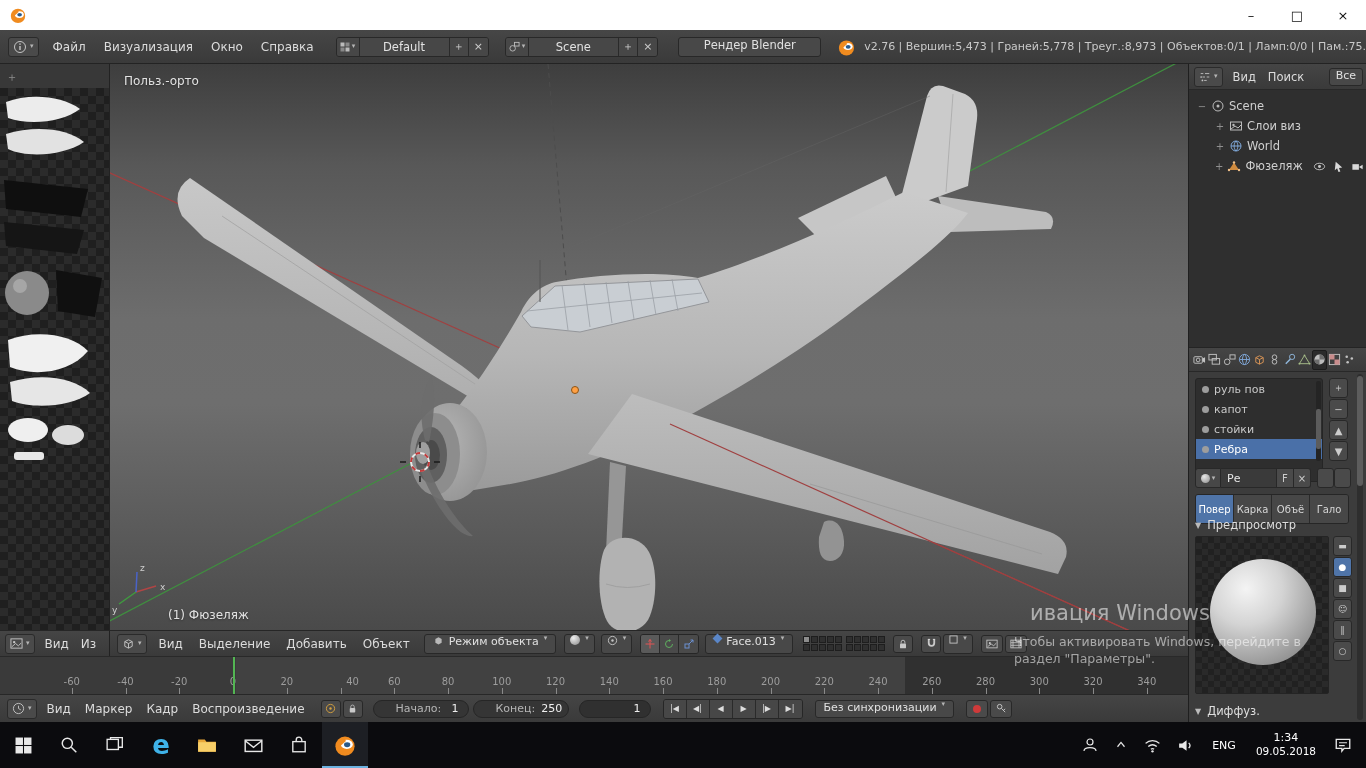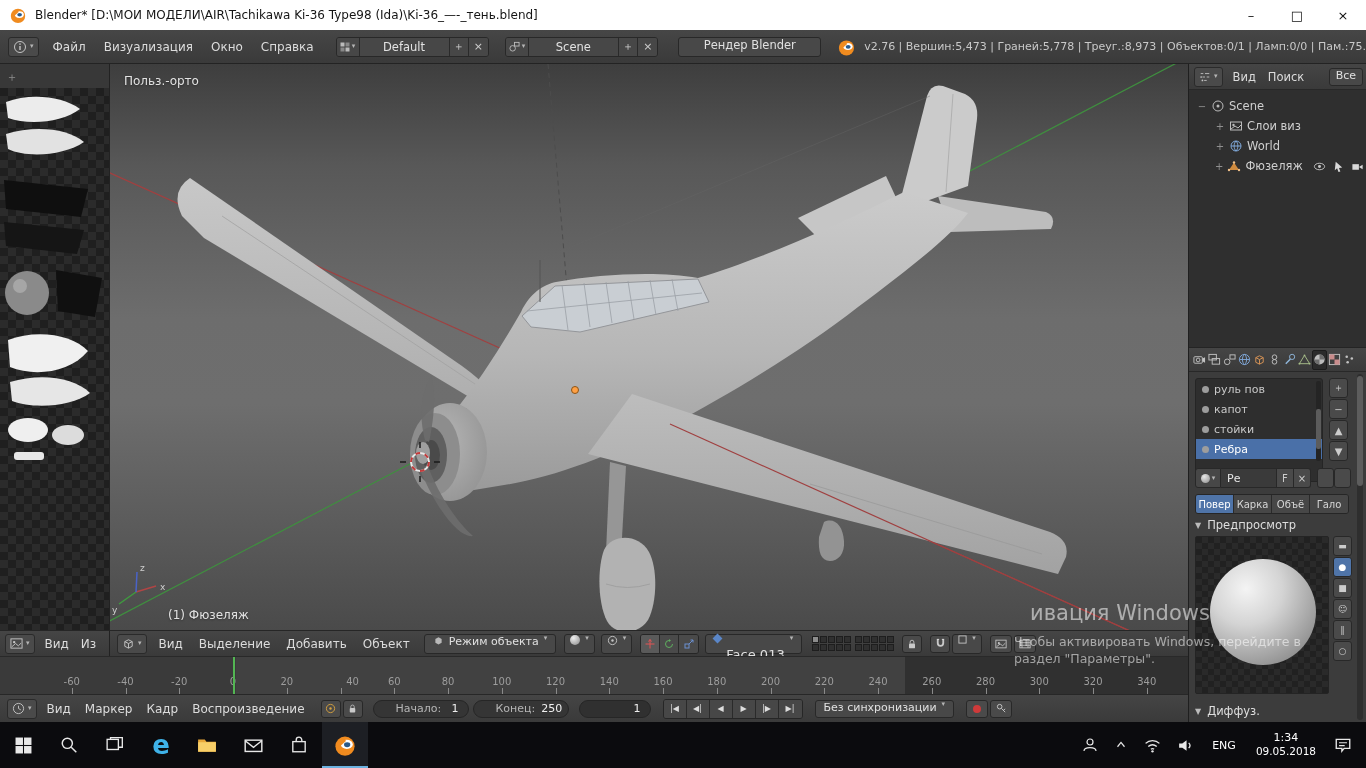--- a/index.html
+++ b/index.html
@@ -86,21 +86,21 @@
 .slot-ops .sqbtn{width:19px;height:20px;font-size:10px;}
 .mat-name{position:absolute;left:6px;top:96px;height:20px;display:flex;gap:0;}
 .mat-name>div{height:20px;}
 .browse{display:flex;align-items:center;justify-content:center;gap:2px;width:26px;background:#474747;border:1px solid #282828;border-radius:3px 0 0 3px;}
 .mini-sphere{width:9px;height:9px;border-radius:50%;background:radial-gradient(circle at 35% 30%,#e8e8e8,#8a8a8a);}
 .name-field{display:flex;align-items:center;padding:0 6px;width:56px;background:#3a3a3a;border:1px solid #282828;border-left:none;font-size:11px;color:#e8e8e8;}
 .mat-name .sqbtn{width:17px;border-left:none;border-radius:0;font-size:10px;}
 .mat-name .sqbtn.endr{border-radius:0 3px 3px 0;}
 .mat-name .gap{width:6px;border:none;background:none;}
 .mat-name .ghost{border-radius:3px;border:1px solid #282828;}
-.mat-type{position:absolute;left:6px;top:122px;display:flex;height:20px;border:1px solid #262626;border-radius:3px;overflow:hidden;}
+.mat-type{position:absolute;left:6px;top:122px;display:flex;height:30px;border:1px solid #262626;border-radius:3px;overflow:hidden;}
 .type-btn{width:38px;display:flex;align-items:center;justify-content:center;font-size:10px;color:#d5d5d5;background:#474747;border-right:1px solid #2a2a2a;white-space:nowrap;overflow:hidden;}
 .type-btn:last-child{border-right:none;}
 .type-btn.active{background:#4f74a8;color:#fff;}
 .panel-hdr{position:absolute;left:6px;display:flex;align-items:center;gap:6px;font-size:11.5px;color:#dedede;}
 .panel-hdr .tri{font-size:8px;color:#bbb;}
 .preview-canvas{position:absolute;left:6px;top:164px;width:134px;height:158px;background:repeating-conic-gradient(#2a2a2a 0% 25%,#212121 0% 50%) 0 0/12px 12px;border:1px solid #242424;border-radius:2px;overflow:hidden;}
 .preview-sphere{position:absolute;left:14px;top:22px;width:106px;height:106px;border-radius:50%;background:radial-gradient(circle at 34% 28%,#f4f4f4 0%,#d4d4d4 35%,#a0a0a0 70%,#727272 100%);}
 .preview-ops{position:absolute;left:144px;top:164px;display:flex;flex-direction:column;gap:1px;}
 .preview-ops .sqbtn{width:19px;height:20px;font-size:9px;}
 .preview-ops .sqbtn.on{background:#4f74a8;color:#fff;}
@@ -131,21 +131,20 @@
 
 <div id="app">
 
   <div class="titlebar">
     <svg class="app-ico" viewBox="0 0 20 20">
       <circle cx="10" cy="11" r="8" fill="#f08b1f"></circle>
       <ellipse cx="11.5" cy="9.5" rx="5" ry="3.8" fill="#fff"></ellipse>
       <ellipse cx="11.8" cy="9.8" rx="2.6" ry="2" fill="#2a5a8a"></ellipse>
       <path d="M2,10 L8,4.5 L11,6.5 L5.5,11.5 Z" fill="#f08b1f"></path>
     </svg>
-    <span class="title-text">Blender* [D:\МОИ МОДЕЛИ\AIR\Tachikawa Ki-36 Type98 (Ida)\Ki-36_—-_тень.blend]</span>
     <div class="win-controls">
       <div class="win-btn">–</div>
       <div class="win-btn">□</div>
       <div class="win-btn">×</div>
     </div>
   </div>
 
   <div class="info-header bhdr">
     <div class="ed-btn" style="margin-left:8px;">
       <svg width="14" height="14" viewBox="0 0 14 14">
@@ -367,21 +366,21 @@
         </div>
         <div class="sqbtn" style="width:19px;height:18px;border:none;border-radius:0;">
           <svg width="10" height="10" viewBox="0 0 10 10">
               <rect x="1" y="5" width="4" height="4" fill="none" stroke="#6a8fd0"></rect>
               <path d="M5,5 L9,1 M9,1 L6.5,1 M9,1 L9,3.5" stroke="#6a8fd0" fill="none"></path>
             </svg>
         </div>
       </div>
       <div class="pill" style="margin-left:6px;">
         <span style="width:7px;height:7px;background:#5a86c8;transform:rotate(45deg);"></span>
-        <span style="font-size:13px;margin-top:12px;">Face.013</span>
+        <span style="font-size:11px;">Face.013</span>
         <span class="caret">▾</span>
       </div>
       <div style="display:flex;gap:4px;margin-left:10px;">
         <div class="lgrid">
             <div class="lcell on"></div>
             <div class="lcell"></div>
             <div class="lcell"></div>
             <div class="lcell"></div>
             <div class="lcell"></div>
             <div class="lcell"></div>

